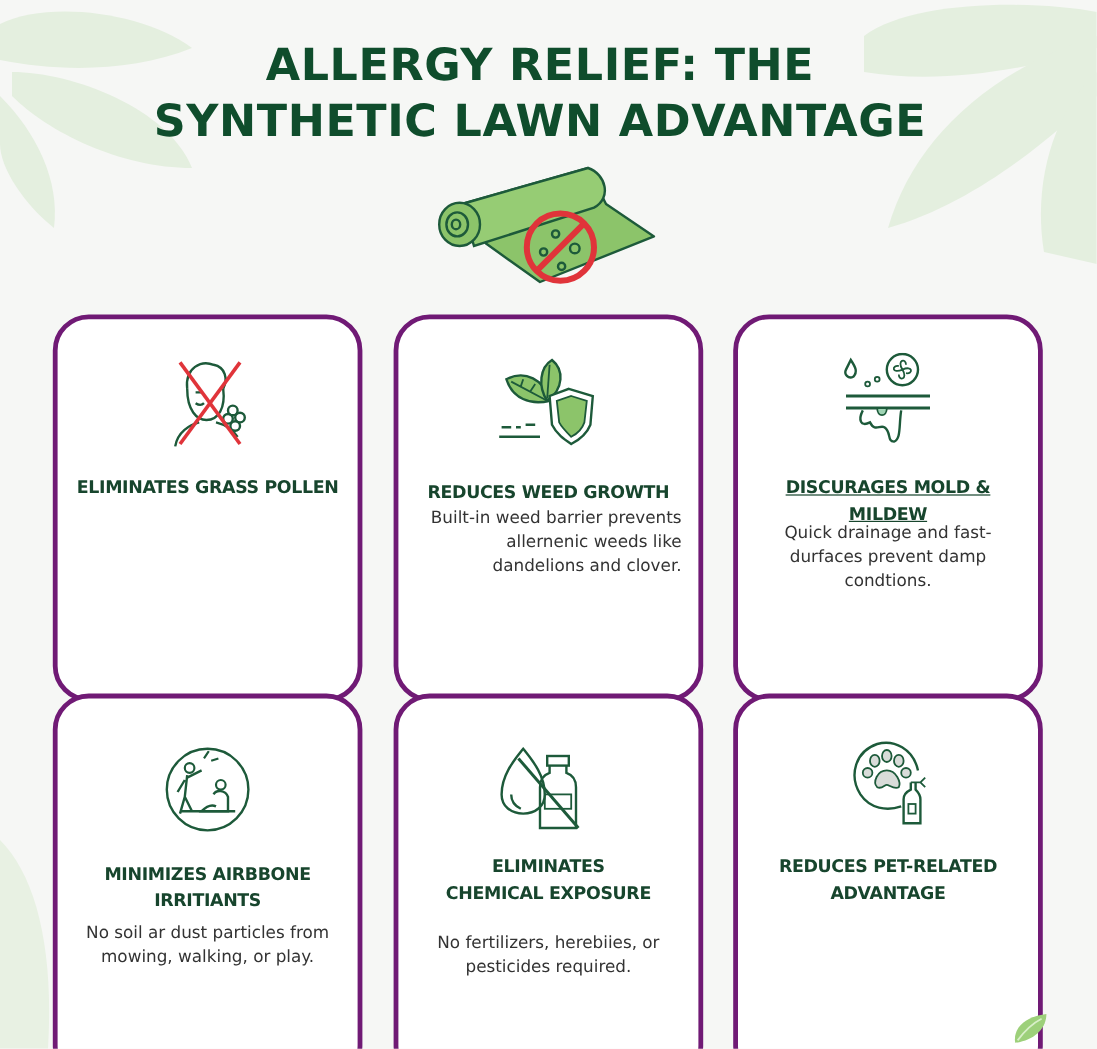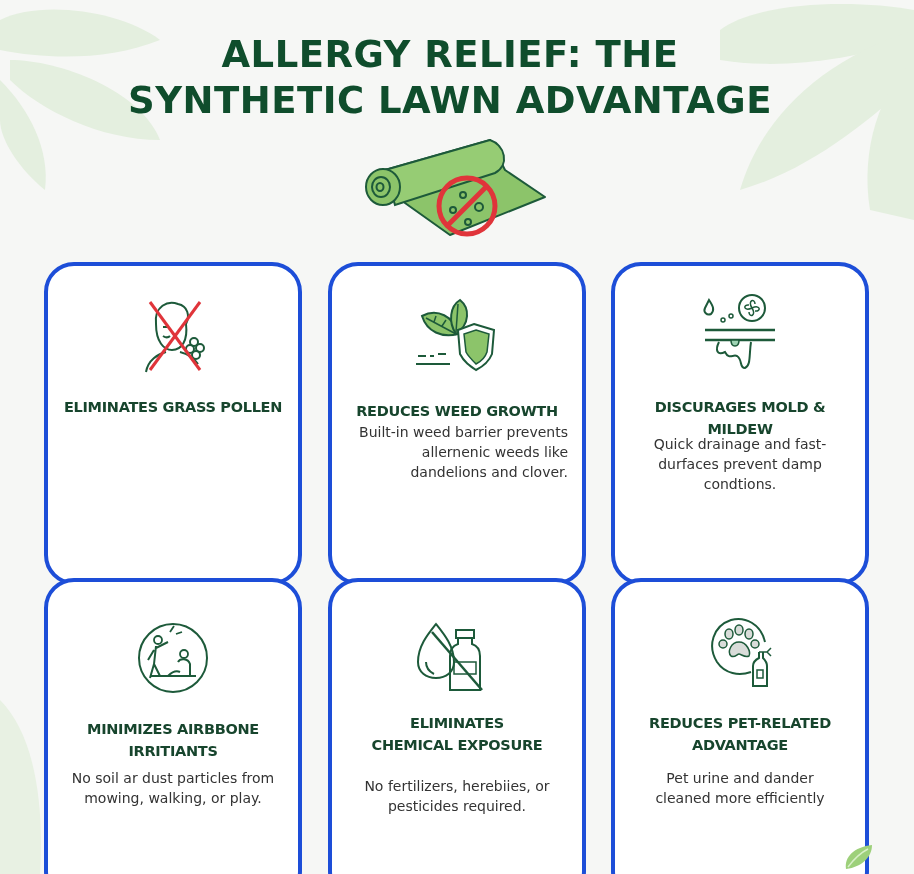--- a/index.html
+++ b/index.html
@@ -16,21 +16,21 @@
     font-family: "DejaVu Sans", sans-serif;
     font-weight: bold; font-size: 37px; line-height: 46px;
     color: #0f4d2c; letter-spacing: 0.5px;
   }
   .title span { display: block; }
   .hero { position: absolute; left: 355px; top: 135px; width: 195px; height: 105px; }
   .card {
     position: absolute; box-sizing: border-box;
     width: 258px; height: 323px;
     background: #ffffff;
-    border: 4px solid #1d4ed8;
+    border: 4px solid #701a75;
     border-radius: 30px;
     text-align: center;
   }
   .card .icon { position: absolute; left: 50%; top: 28px; transform: translateX(-50%); width: 90px; height: 80px; }
   .card h2 {
     position: absolute; left: 10px; right: 10px; margin: 0;
     font-family: "DejaVu Sans", sans-serif;
     font-size: 14.5px; font-weight: bold; color: #17452d; line-height: 22px;
     letter-spacing: -0.3px;
   }
@@ -116,21 +116,21 @@
     <path d="M14 6 C18 12 20 16 16 20 C12 22 8 18 10 14 Z" fill="none" stroke="#1d5a3a" stroke-width="2"></path>
     <circle cx="28" cy="26" r="2" fill="none" stroke="#1d5a3a" stroke-width="1.5"></circle>
     <circle cx="36" cy="22" r="2" fill="none" stroke="#1d5a3a" stroke-width="1.5"></circle>
     <circle cx="57" cy="14" r="13" fill="none" stroke="#1d5a3a" stroke-width="2"></circle>
     <path d="M57 14 C52 6 60 4 60 10 M57 14 C66 10 66 18 60 17 M57 14 C62 22 54 24 54 18 M57 14 C48 18 48 10 54 11" stroke="#1d5a3a" stroke-width="1.5" fill="none"></path>
     <line x1="10" y1="36" x2="80" y2="36" stroke="#1d5a3a" stroke-width="2.5"></line>
     <line x1="10" y1="46" x2="80" y2="46" stroke="#1d5a3a" stroke-width="2.5"></line>
     <path d="M36 46 C36 54 44 54 44 46 Z" fill="#9fd4b4" stroke="#1d5a3a" stroke-width="1.5"></path>
     <path d="M24 48 C20 56 22 62 30 58 C34 66 38 60 42 62 C48 66 44 74 50 74 C56 72 54 60 56 48" fill="none" stroke="#1d5a3a" stroke-width="2"></path>
   </svg>
-  <h2 style="top:130px;">DISCURAGES MOLD &amp; MILDEW</h2>
+  <h2 style="top:130px;text-decoration:underline;">DISCURAGES MOLD &amp; MILDEW</h2>
   <p style="top:168px;">
     <span>Quick drainage and fast-</span><br>
     <span>durfaces prevent damp</span><br>
     <span>condtions.</span>
   </p>
 </div>
 
 <div class="card" style="left:44px;top:578px;padding-left:43px;">
   <svg class="icon" viewBox="0 0 90 80" style="top:36px;">
     <circle cx="45" cy="40" r="34" fill="none" stroke="#1d5a3a" stroke-width="2"></circle>
@@ -180,22 +180,18 @@
     <ellipse cx="60" cy="32" rx="4" ry="4" fill="#d9dcd9" stroke="#1d5a3a" stroke-width="1.5"></ellipse>
     <path d="M44 30 C36 30 32 40 36 44 C40 46 42 42 44 42 C46 42 50 46 54 44 C56 40 52 30 44 30 Z" fill="#d9dcd9" stroke="#1d5a3a" stroke-width="1.5"></path>
     <path d="M64 40 L72 40 L76 36 M72 40 L76 44" fill="none" stroke="#1d5a3a" stroke-width="1.5"></path>
     <path d="M64 40 L64 46 C60 48 58 50 58 54 L58 74 L72 74 L72 54 C72 50 70 48 68 46 L68 40" fill="none" stroke="#1d5a3a" stroke-width="2"></path>
     <rect x="62" y="58" width="6" height="8" fill="none" stroke="#1d5a3a" stroke-width="1.5"></rect>
   </svg>
   <h2 style="top:130px;">
     <span>REDUCES PET-RELATED</span><br>
     <span>ADVANTAGE</span>
   </h2>
-  <p style="top:186px;">
-    <span>Pet urine and dander</span><br>
-    <span>cleaned more efficiently</span>
-  </p>
 </div>
 
 <svg class="corner-leaf" viewBox="0 0 34 28">
   <path d="M4 26 C2 14 12 4 30 2 C30 14 20 24 4 26 Z" fill="#9dd07a"></path>
   <path d="M6 24 C12 16 18 10 26 6" stroke="#d8efc8" stroke-width="1.5" fill="none"></path>
 </svg>
 
 </body></html>

